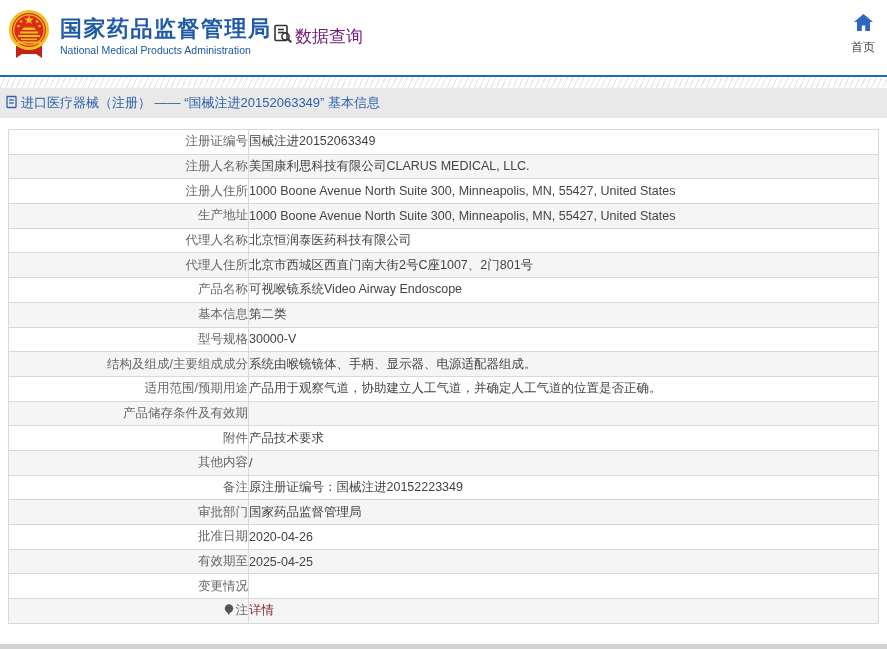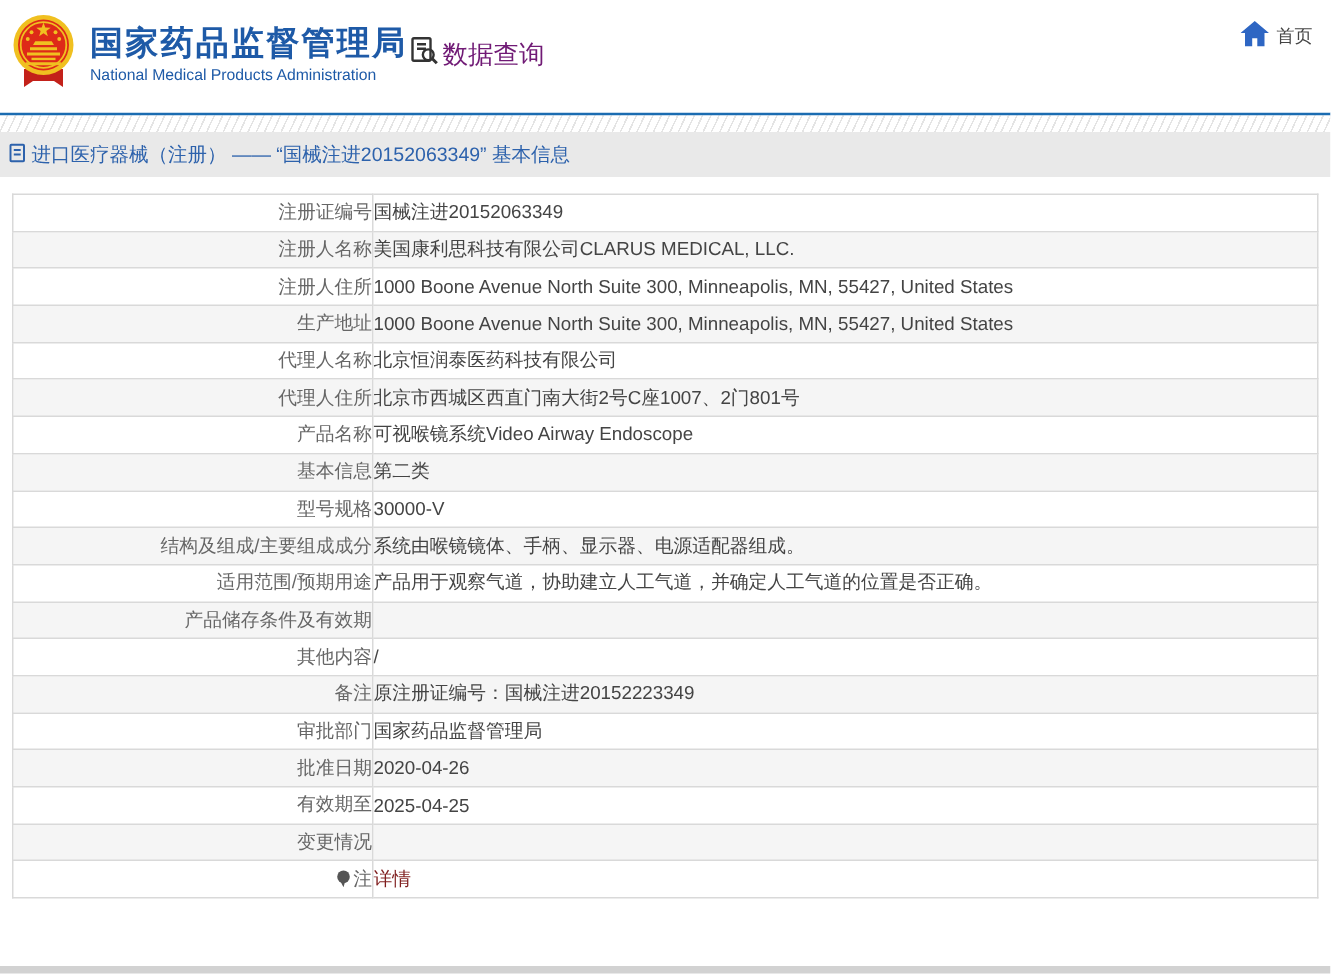--- a/index.html
+++ b/index.html
@@ -16,21 +16,21 @@
   .brand { position: absolute; left: 8px; top: 8px; display: flex; gap: 10px; align-items: flex-start; }
   .emblem { width: 42px; height: 55px; }
   .brand-text { padding-top: 6px; }
   .brand-title { font-size: 22px; font-weight: bold; color: #1e5aa7; letter-spacing: 1.5px; }
   .brand-sub { font-size: 10.5px; color: #1e5aa7; margin-top: 0; }
 
   .data-query { position: absolute; left: 272px; top: 23px; display: flex; align-items: center; gap: 1px;
                 font-size: 17px; color: #701a75; cursor: pointer; }
 
   .nav { position: absolute; right: 12px; top: 14px; display: flex; gap: 30px; }
-  .nav-item { display: flex; align-items: center; gap: 5px;
+  .nav-item { display: flex; flex-direction: column; align-items: center; gap: 5px;
               font-size: 12px; color: #444; cursor: pointer; }
 
   .blue-line { height: 2px; background: #1b6cb1; }
   .stripe-band { height: 11px;
     background: repeating-linear-gradient(115deg, #ffffff 0px, #ffffff 4px, #e4e4e4 4px, #e4e4e4 5px); }
 
   
   .breadcrumb-bar { height: 30px; background: #e9e9e9; display: flex; align-items: center; padding-left: 5px; }
   .breadcrumb { color: #2d62ac; font-size: 13px; display: flex; align-items: center; gap: 3px; }
 
@@ -163,20 +163,24 @@
   </tr>
         <tr>
     <td class="label"><span>适用范围/预期用途</span></td>
     <td class="value"><span>产品用于观察气道，协助建立人工气道，并确定人工气道的位置是否正确。</span></td>
   </tr>
         <tr>
     <td class="label"><span>产品储存条件及有效期</span></td>
     <td class="value"><span></span></td>
   </tr>
         <tr>
+    <td class="label"><span>附件</span></td>
+    <td class="value"><span>产品技术要求</span></td>
+  </tr>
+        <tr>
     <td class="label"><span>其他内容</span></td>
     <td class="value"><span>/</span></td>
   </tr>
         <tr>
     <td class="label"><span>备注</span></td>
     <td class="value"><span>原注册证编号：国械注进20152223349</span></td>
   </tr>
         <tr>
     <td class="label"><span>审批部门</span></td>
     <td class="value"><span>国家药品监督管理局</span></td>

